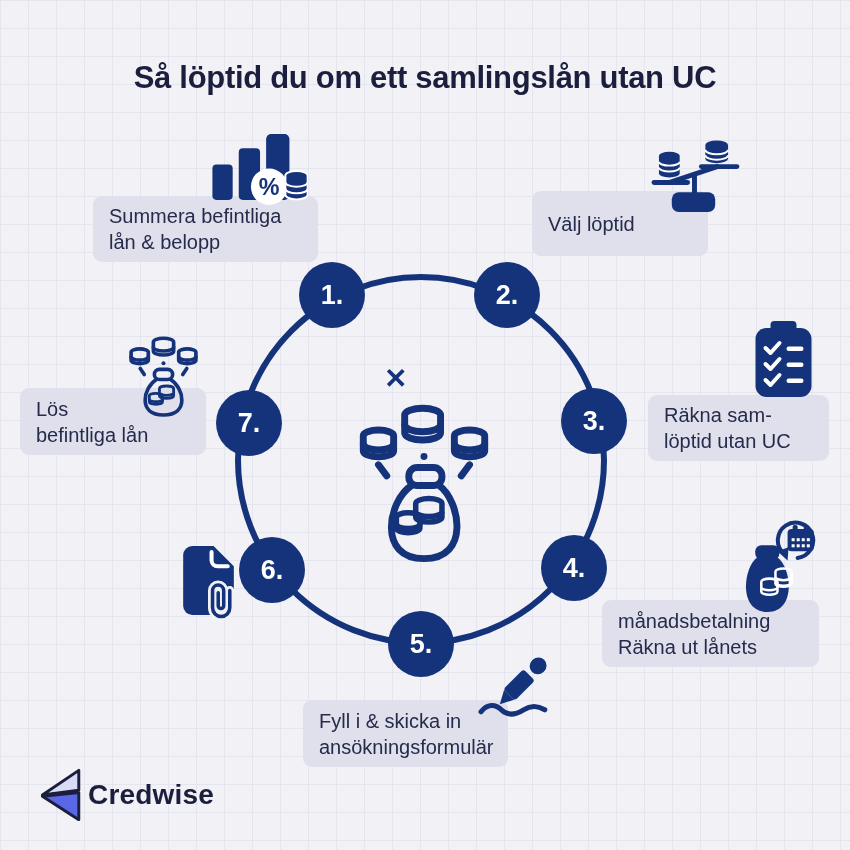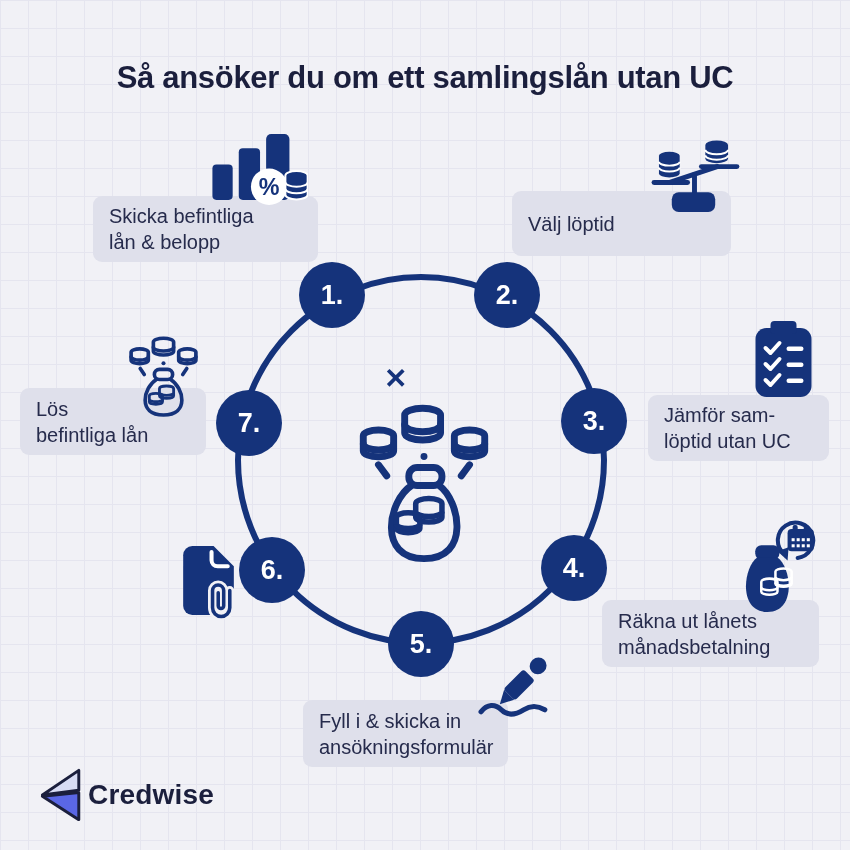--- a/index.html
+++ b/index.html
@@ -31,21 +31,21 @@
   }
   .c1{left:299px;top:262px}.c2{left:474px;top:262px}.c3{left:561px;top:388px}
   .c4{left:541px;top:535px}.c5{left:388px;top:611px}.c6{left:239px;top:537px}
   .c7{left:216px;top:390px}
   .label-box{
     position:absolute;background:var(--box_bg);border-radius:9px;padding:6px 16px;
     display:flex;flex-direction:column;justify-content:center;box-sizing:border-box;
     font-size:20px;line-height:26px;color:var(--label_ink);
   }
   .b1{left:93px;top:196px;width:225px;min-height:66px}
-  .b2{left:512px;top:191px;width:219px;min-height:65px}
+  .b2{left:532px;top:191px;width:176px;min-height:65px}
   .b3{left:648px;top:395px;width:181px;min-height:66px}
   .b4{left:602px;top:600px;width:217px;min-height:67px}
   .b5{left:303px;top:700px;width:205px;min-height:67px}
   .b6{left:46px;top:600px;width:203px;min-height:67px}
   .b7{left:20px;top:388px;width:186px;min-height:67px}
   .icon{position:absolute;color:var(--navy);}
   .i1{left:206px;top:131px;width:102px;height:76px}
   .i2{left:647px;top:138px;width:93px;height:75px}
   .i3{left:753px;top:321px;width:61px;height:78px}
   .i4{left:741px;top:519px;width:79px;height:94px}
@@ -58,39 +58,39 @@
   .uc-x{font-size:28px;font-weight:700;margin-top:19px;margin-left:2px;line-height:1;}
   .brand{position:absolute;left:36px;top:768px;display:flex;align-items:center;gap:4px;}
   .brand svg{width:48px;height:54px;}
   .brand .brand-name{font-size:28px;font-weight:700;color:var(--ink);letter-spacing:0.2px;}
 </style>
 </head>
 <body>
 
 <div class="stage">
 
-  <h1 class="title">Så ansöker du om ett samlingslån utan UC</h1>
+  <h1 class="title">Så löptid du om ett samlingslån utan UC</h1>
 
   <div class="ring"></div>
 
   <div class="label-box b1">
-    <div>Skicka befintliga</div>
+    <div>Summera befintliga</div>
     <div>lån &amp; belopp</div>
   </div>
   <div class="label-box b2">
     <div>Välj löptid</div>
     <div></div>
   </div>
   <div class="label-box b3">
-    <div>Jämför sam-</div>
+    <div>Räkna sam-</div>
     <div>löptid utan UC</div>
   </div>
   <div class="label-box b4">
+    <div>månadsbetalning</div>
     <div>Räkna ut lånets</div>
-    <div>månadsbetalning</div>
   </div>
   <div class="label-box b5">
     <div>Fyll i &amp; skicka in</div>
     <div>ansökningsformulär</div>
   </div>
   <div class="label-box b7">
     <div>Lös</div>
     <div>befintliga lån</div>
   </div>
 

